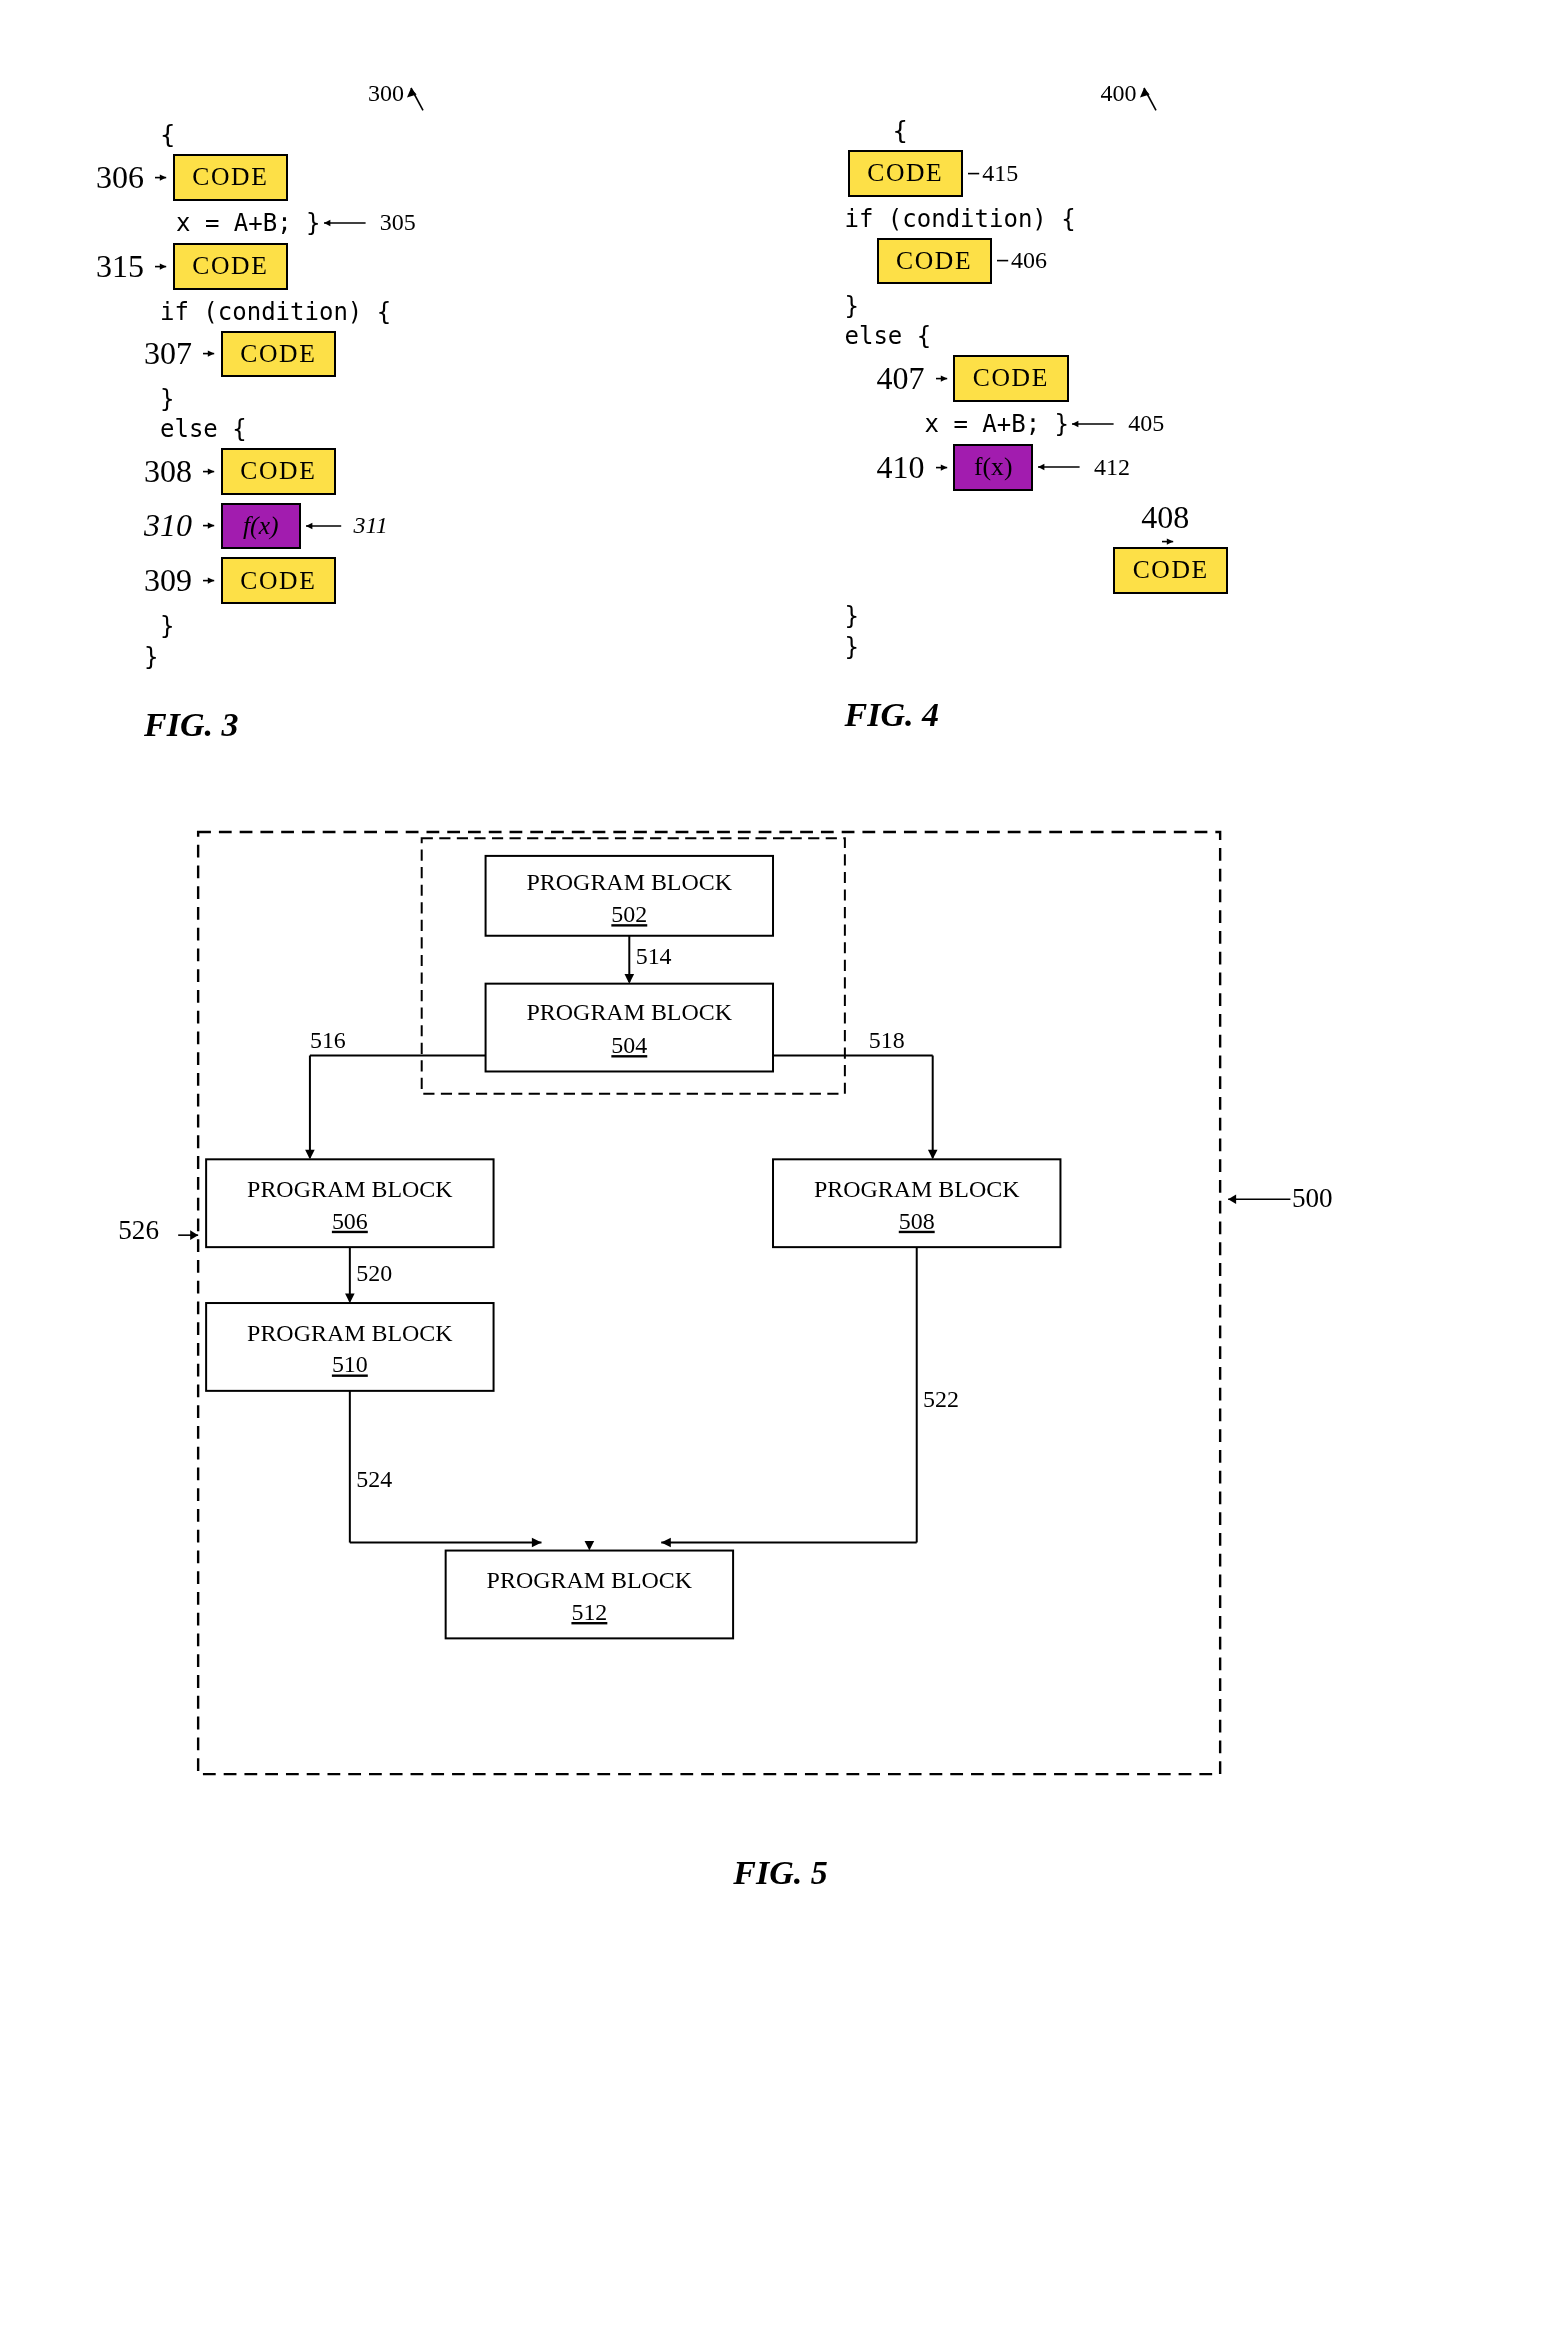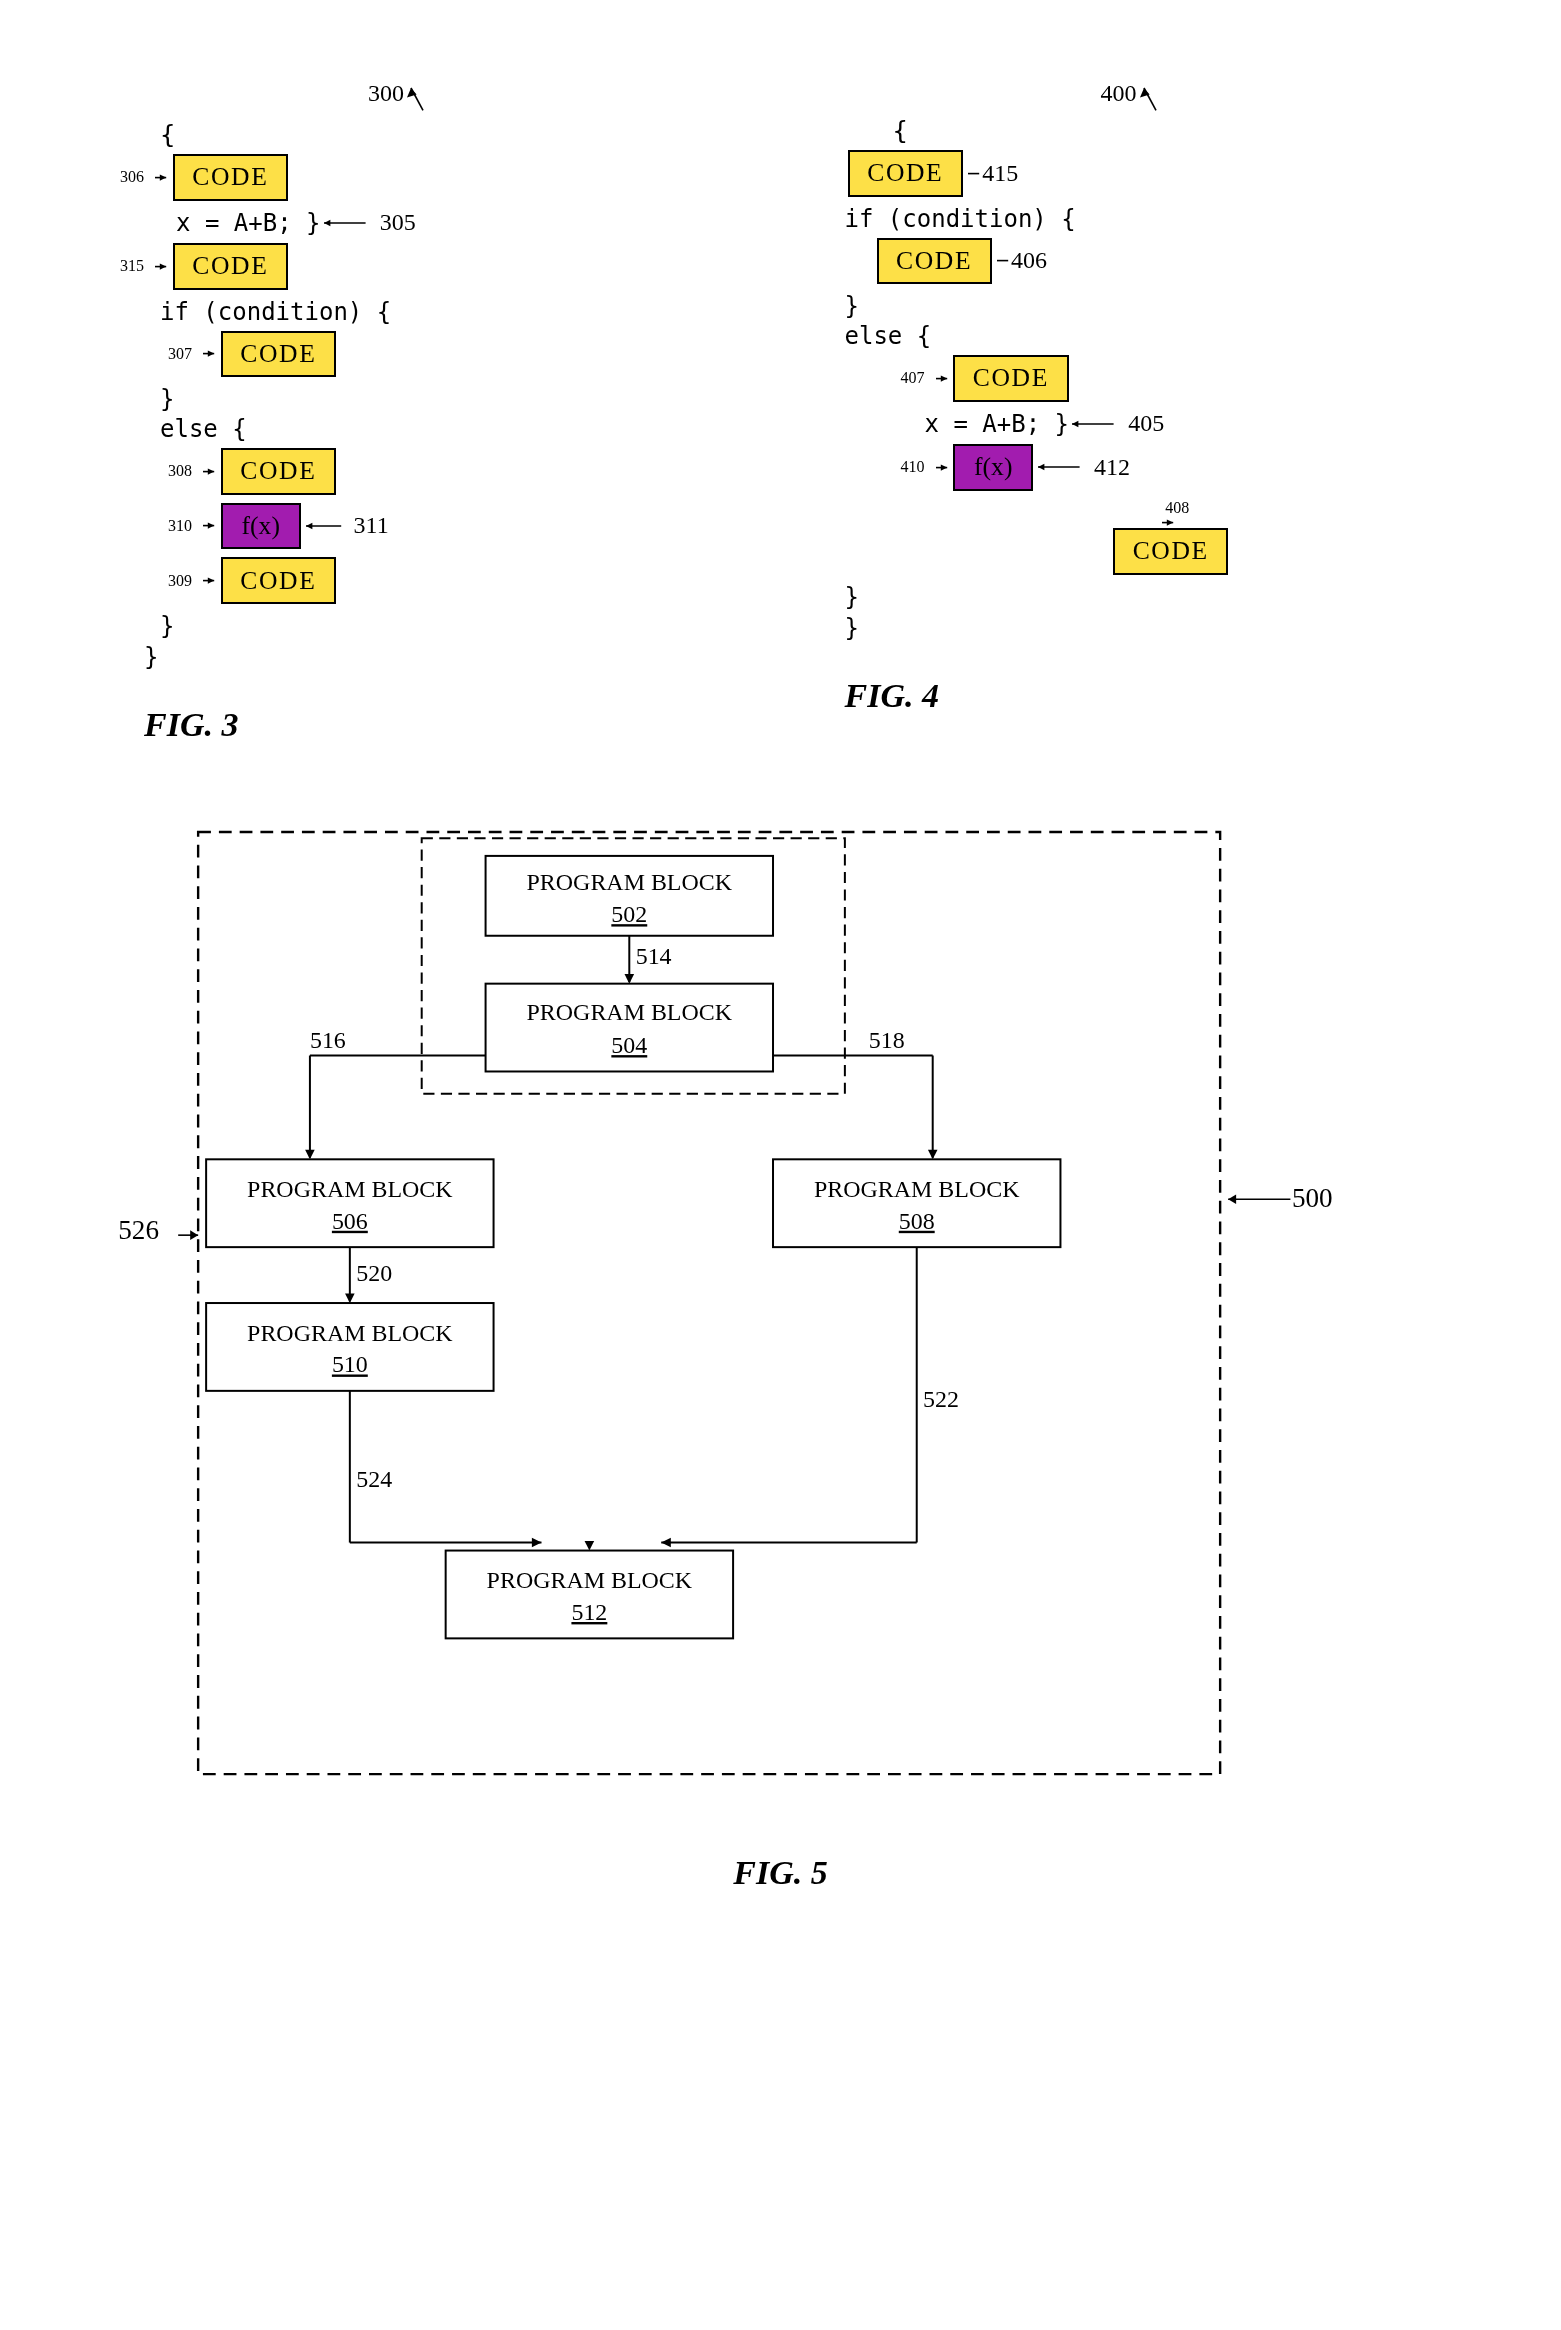--- a/index.html
+++ b/index.html
@@ -86,21 +86,21 @@
     }
 
     .fig3-row {
       display: flex;
       align-items: center;
       margin-bottom: 8px;
       position: relative;
     }
 
     .ref-left {
-      font-size: 16px;
+      font-size: 32px;
       margin-right: 11.2px;
       min-width: 48px;
       text-align: right;
     }
 
     
     svg {
       overflow: visible;
     }
 
@@ -168,21 +168,21 @@
 
       <div class="fig3-row" style="margin-left:48px;">
         <span class="ref-left">308</span>
         <svg width="14.4" height="11.2" style="margin-right:3.2px;" viewBox="0 0 18 14">
           <line x1="0" y1="7" x2="14" y2="7" stroke="#000" stroke-width="2"></line>
           <polygon points="14,7 6,3 6,11" fill="#000"></polygon>
         </svg>
         <div class="code-box">CODE</div>
       </div>
 
-      <div class="fig3-row" style="margin-left:48px;">
+      <div class="fig3-row" style="margin-left:48px;font-style:italic;">
         <span class="ref-left">310</span>
         <svg width="14.4" height="11.2" style="margin-right:3.2px;" viewBox="0 0 18 14">
           <line x1="0" y1="7" x2="14" y2="7" stroke="#000" stroke-width="2"></line>
           <polygon points="14,7 6,3 6,11" fill="#000"></polygon>
         </svg>
         <div class="fx-box">f(x)</div>
         <svg width="48" height="16" style="margin-left:4.8px;" viewBox="0 0 60 20">
           <line x1="0" y1="10" x2="44" y2="10" stroke="#000" stroke-width="2"></line>
           <polygon points="0,10 8,6 8,14" fill="#000"></polygon>
         </svg>

